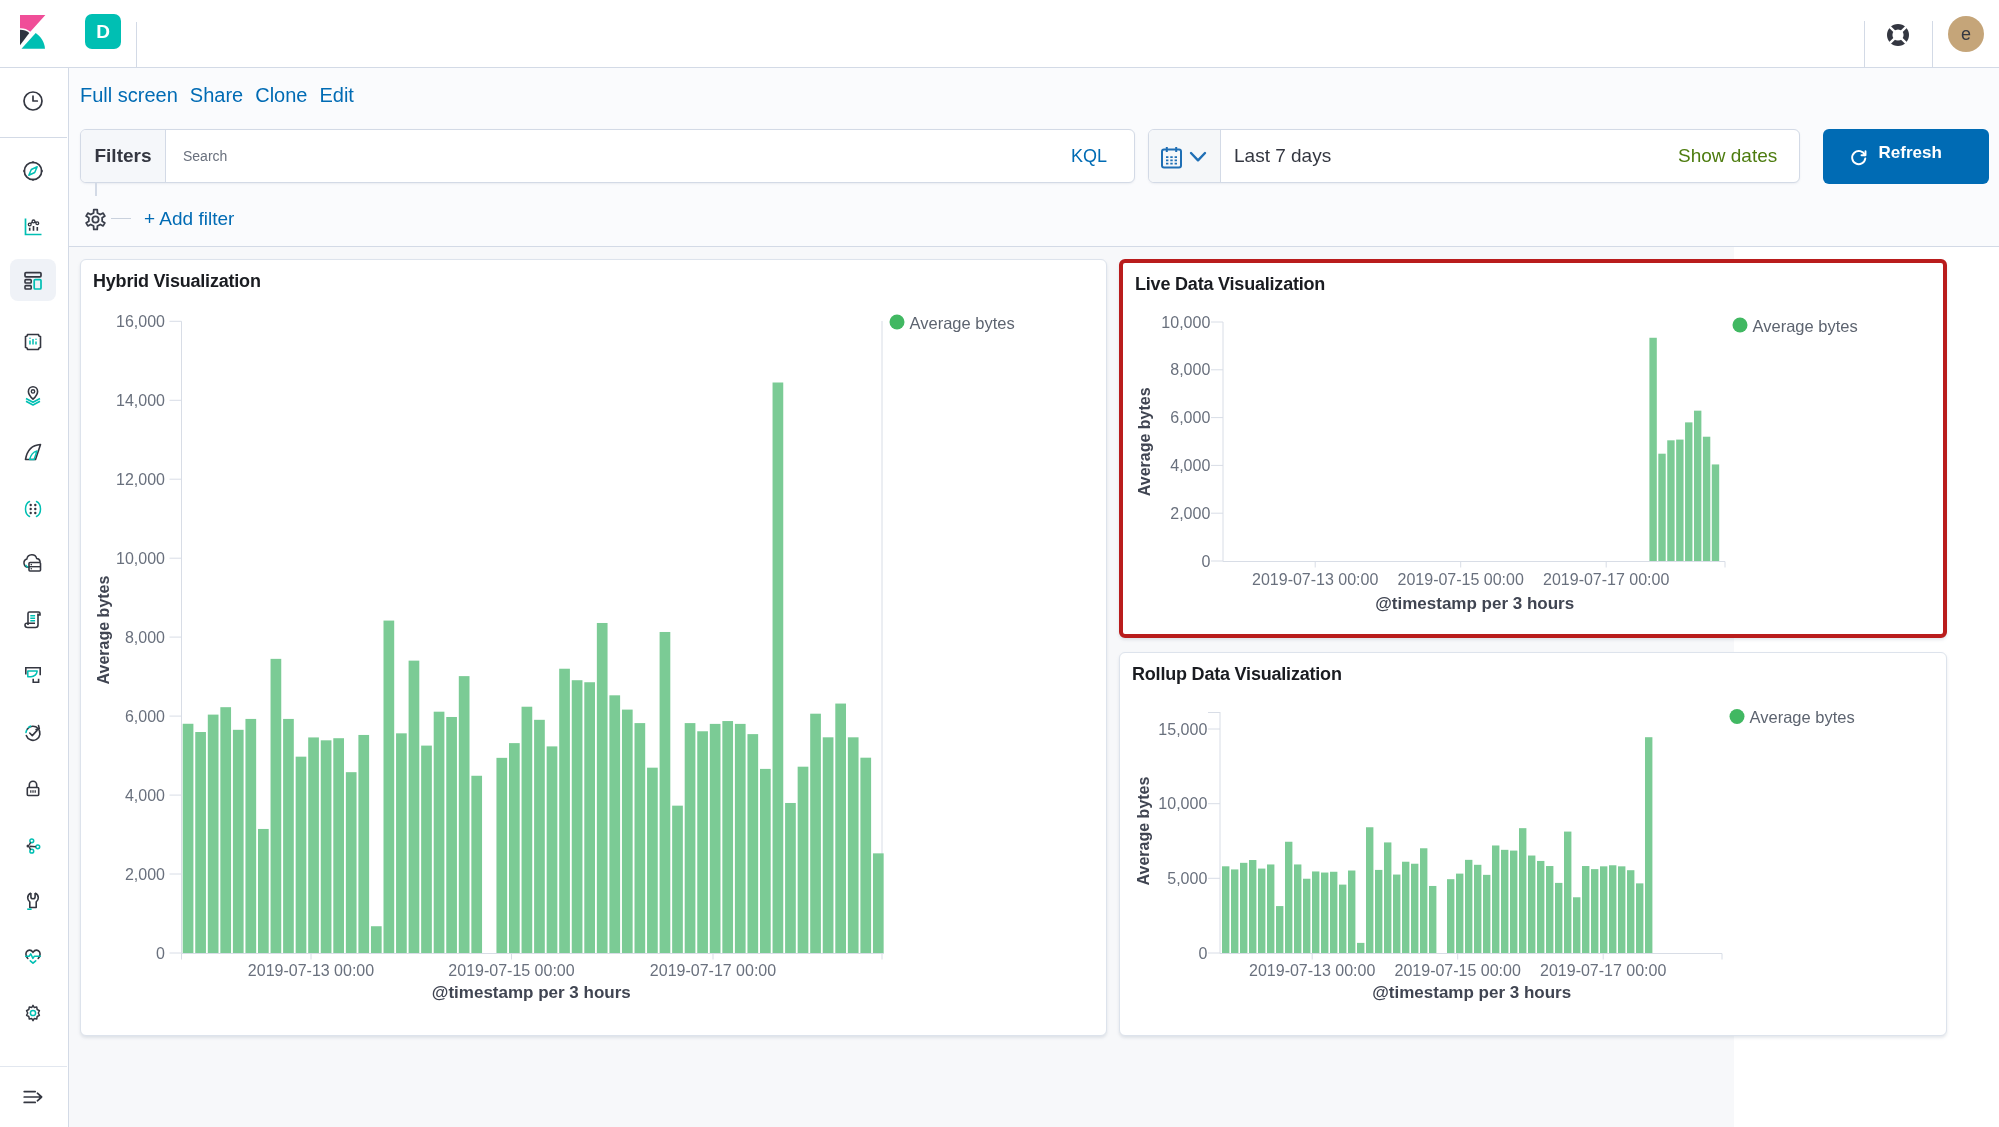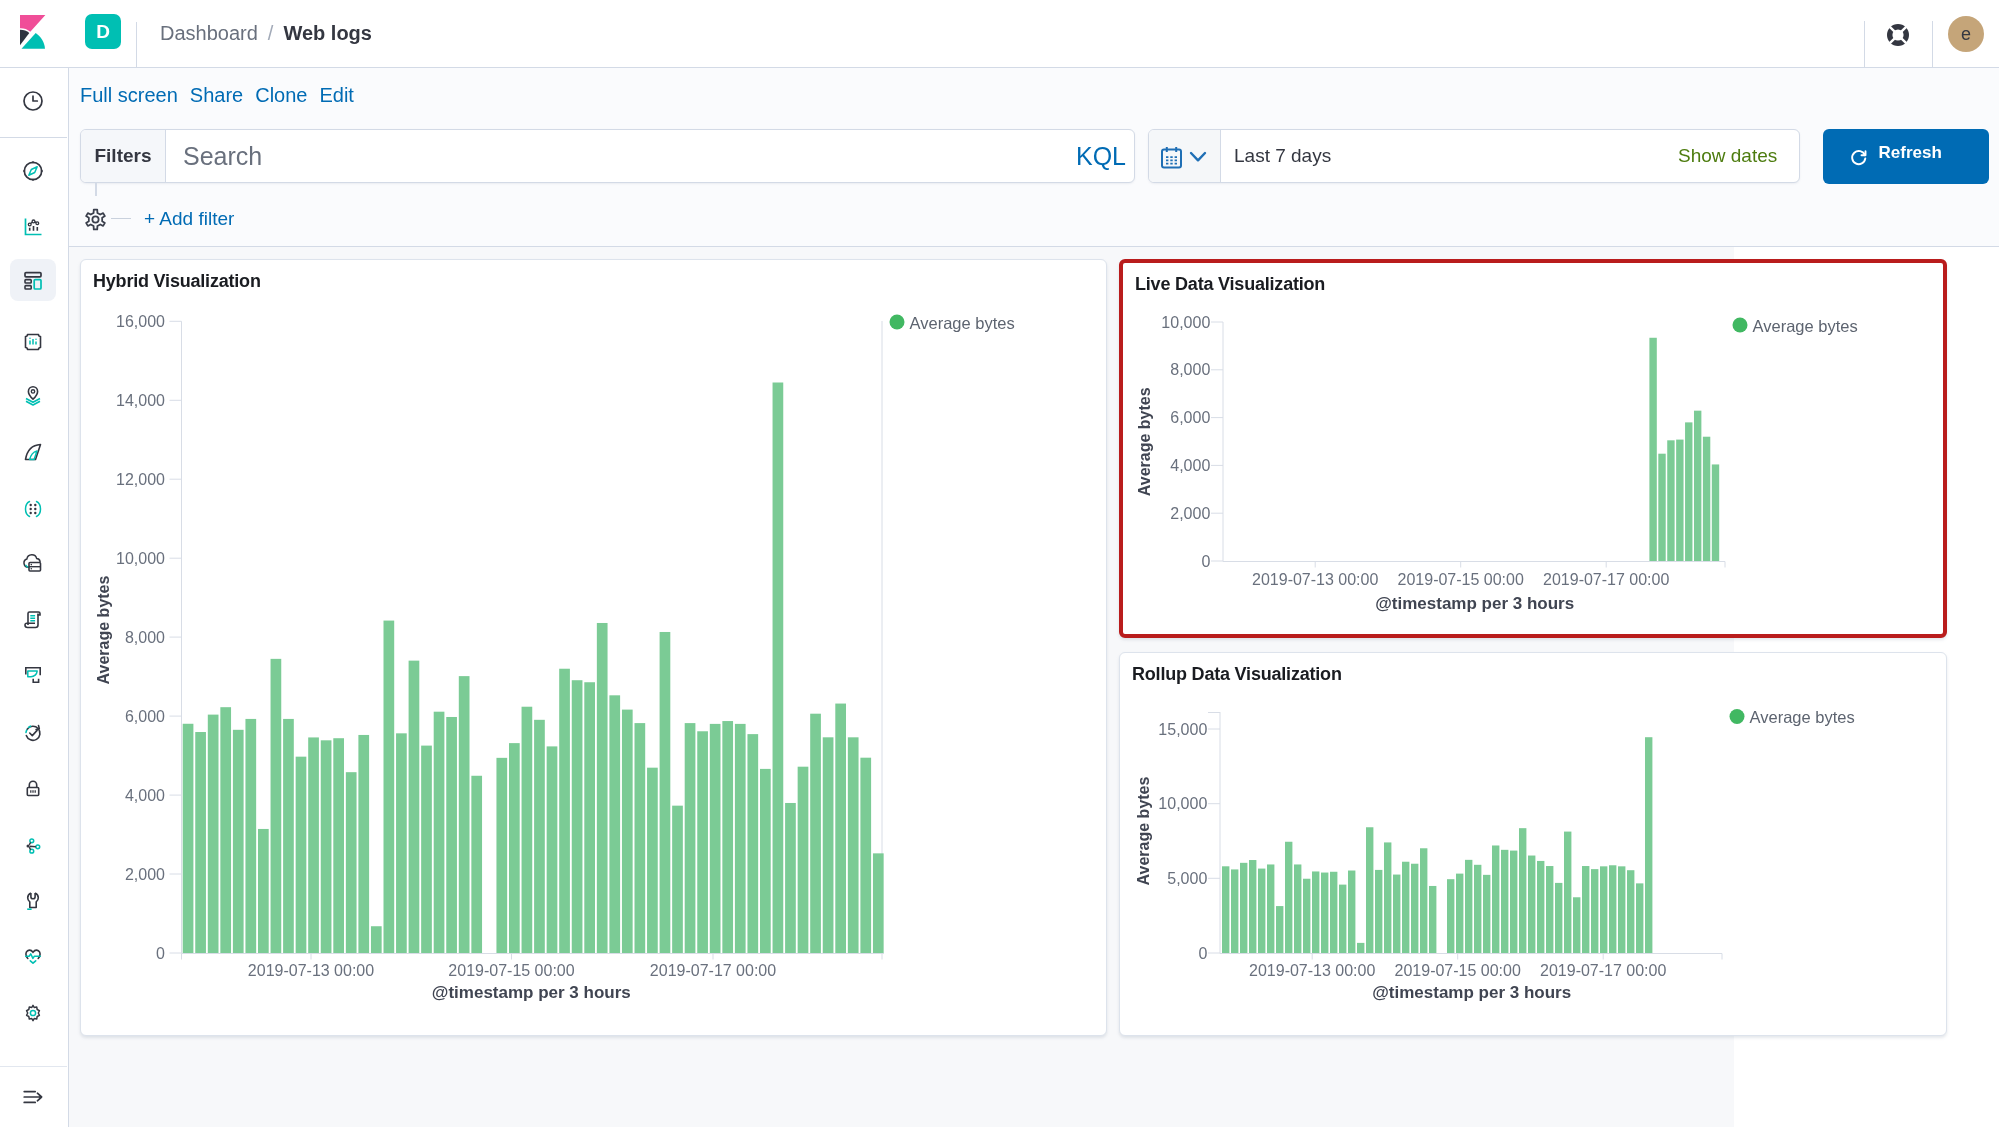--- a/index.html
+++ b/index.html
@@ -10,25 +10,20 @@
 <body>
 
 <div class="abs" style="left:0;top:0;width:1999px;height:68px;background:#fff;border-bottom:1px solid #d3dae6">
   <svg width="26" height="34" viewBox="0 0 26 34" style="position:absolute;left:20px;top:15px">
       <path d="M0 0h25.4L10.3 16.7C7.2 14.3 3.6 13.1 0 13.3z" fill="#f04e98"></path>
       <path d="M0 14.8c3.4-.1 6.7 1.1 9.3 3.2L0 30.3z" fill="#2f3340"></path>
       <path d="M1.5 33.7L15.7 18c5.2 3.5 8.8 9.1 9.3 15.7z" fill="#00bfb3"></path>
     </svg>
   <div class="abs" style="left:85px;top:14px;width:36px;height:35px;border-radius:7px;background:#00bfb3;color:#fff;font-weight:bold;font-size:19px;display:flex;align-items:center;justify-content:center">D</div>
   <div class="abs" style="left:136px;top:22px;width:1px;height:45px;background:#d3dae6"></div>
-  <div class="abs" style="left:160px;top:0;height:67px;display:flex;align-items:center;font-size:20px;color:#69707d">
-    <span>Dashboard</span>
-      <span style="margin:0 10px;color:#a2aab8">/</span>
-      <span style="color:#343741;font-weight:600">Web logs</span>
-  </div>
   <div class="abs" style="left:1864px;top:21px;width:1px;height:46px;background:#d3dae6"></div>
   <div class="abs" style="left:1932px;top:21px;width:1px;height:46px;background:#d3dae6"></div>
   <svg width="26" height="26" viewBox="0 0 26 26" fill="none" style="position:absolute;left:1885px;top:22px">
       <circle cx="13" cy="13" r="8.3" stroke="#343741" stroke-width="5.4"></circle>
       <path d="M4.8 4.8l5.4 5.4M21.2 4.8l-5.4 5.4M21.2 21.2l-5.4-5.4M4.8 21.2l5.4-5.4" stroke="#fff" stroke-width="2.4"></path>
     </svg>
   <div class="abs" style="left:1948px;top:16px;width:36px;height:36px;border-radius:50%;background:#c5a579;color:#343741;font-size:18px;display:flex;align-items:center;justify-content:center">e</div>
 </div>
 
 <div class="abs" style="left:0;top:68px;width:68px;height:1059px;background:#fff">
@@ -143,22 +138,22 @@
 <div class="abs" style="left:68px;top:68px;width:1931px;height:179px;background:#fafbfd;border-bottom:1px solid #d3dae6">
   <div class="abs" style="left:12px;top:16px;display:flex;gap:12px;font-size:20px;color:#006bb4">
     <span>Full screen</span>
       <span>Share</span>
       <span>Clone</span>
       <span>Edit</span>
   </div>
 
   <div class="abs" style="left:12px;top:61px;width:1055px;height:54px;background:#fff;border:1px solid #d3dae6;border-radius:6px;box-shadow:0 1px 2px rgba(152,162,179,.15)">
     <div class="abs" style="left:0;top:0;width:85px;height:52px;background:#f5f7fa;border-right:1px solid #d3dae6;border-radius:5px 0 0 5px;display:flex;align-items:center;justify-content:center;font-weight:bold;font-size:19px;color:#343741">Filters</div>
-    <div class="abs" style="left:102px;top:0;height:52px;display:flex;align-items:center;font-size:25px;color:#69707d">Search</div>
-    <div class="abs" style="right:8px;top:0;height:52px;display:flex;align-items:center;font-size:25px;color:#006bb4">KQL</div>
+    <div class="abs" style="left:102px;top:0;height:52px;display:flex;align-items:center;font-size:14px;color:#69707d">Search</div>
+    <div class="abs" style="right:27px;top:0;height:52px;display:flex;align-items:center;font-size:18px;color:#006bb4">KQL</div>
   </div>
 
   <div class="abs" style="left:1079.5px;top:61px;width:652px;height:54px;background:#fff;border:1px solid #d3dae6;border-radius:6px;box-shadow:0 1px 2px rgba(152,162,179,.15)">
     <div class="abs" style="left:0;top:0;width:72px;height:52px;background:#f5f7f9;border-radius:5px 0 0 5px"></div>
   </div>
   <svg width="23" height="25" viewBox="0 0 23 25" fill="none" style="position:absolute;left:1092px;top:77px">
       <rect x="2" y="4.5" width="19" height="18" rx="2" stroke="#1f6fb5" stroke-width="2"></rect>
       <path d="M6.8 2v5M16.2 2v5" stroke="#1f6fb5" stroke-width="2"></path>
       <path d="M6 12.2h2.4M10.3 12.2h2.4M14.6 12.2h2.4M6 15.4h2.4M10.3 15.4h2.4M14.6 15.4h2.4M6 18.6h2.4M10.3 18.6h2.4M14.6 18.6h2.4" stroke="#1f6fb5" stroke-width="1.7"></path>
     </svg>

